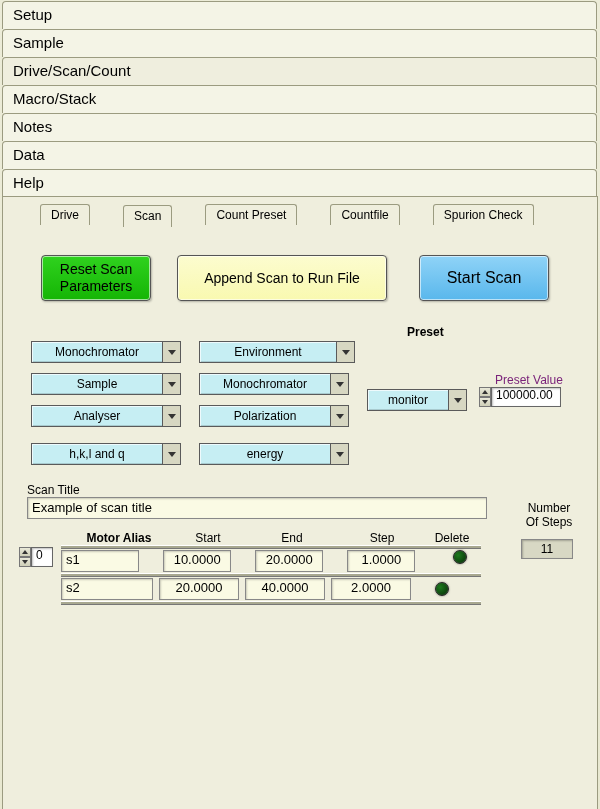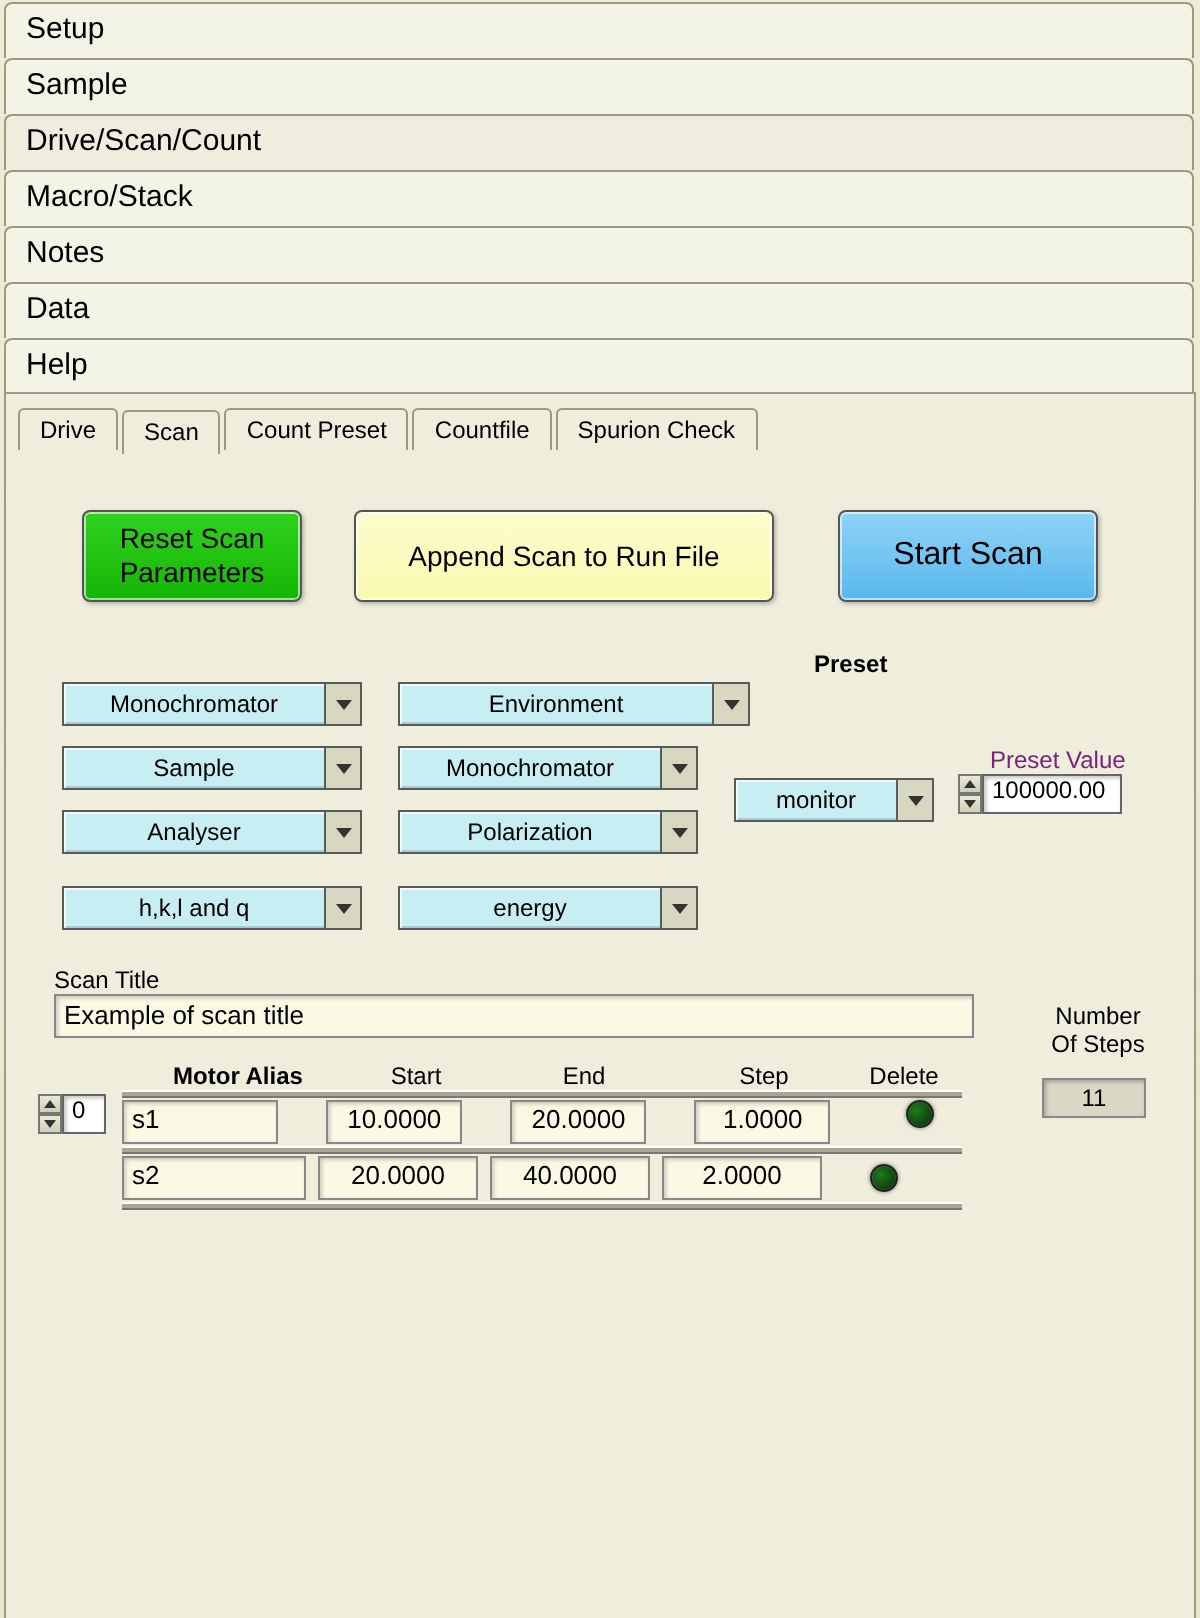--- a/index.html
+++ b/index.html
@@ -39,21 +39,21 @@
   .sub-tabs { display:flex; padding:6px 6px 0 6px; }
   .sub-tab {
     background:#efeedd;
     border:1px solid #9b9b80;
     border-bottom:none;
     border-radius:3px 3px 0 0;
     padding:3px 10px 4px 10px;
     font-size:12px;
     margin-right:2px;
     cursor:pointer;
-    position:relative; top:1px;
+    position:relative; top:1px;margin-left:31px;
   }
   .sub-tab.active { top:2px; z-index:2; }
   .sub-panel {
     margin:0 6px 6px 6px;
     height:740px;
     position:relative;
     background:#efeedd;
   }
 
   
@@ -217,21 +217,21 @@
       </div>
     <div class="dropdown abs" style="left:22px; top:180px; width:150px;">
       <span class="dd-text">Analyser</span>
         <span class="arrow"></span>
       </div>
     <div class="dropdown abs" style="left:22px; top:218px; width:150px;">
       <span class="dd-text">h,k,l and q</span>
         <span class="arrow"></span>
       </div>
 
-    <div class="dropdown abs" style="left:190px; top:116px; width:176px;">
+    <div class="dropdown abs" style="left:190px; top:116px; width:156px;">
       <span class="dd-text">Environment</span>
         <span class="arrow"></span>
       </div>
     <div class="dropdown abs" style="left:190px; top:148px; width:150px;">
       <span class="dd-text">Monochromator</span>
         <span class="arrow"></span>
       </div>
     <div class="dropdown abs" style="left:190px; top:180px; width:150px;">
       <span class="dd-text">Polarization</span>
         <span class="arrow"></span>

